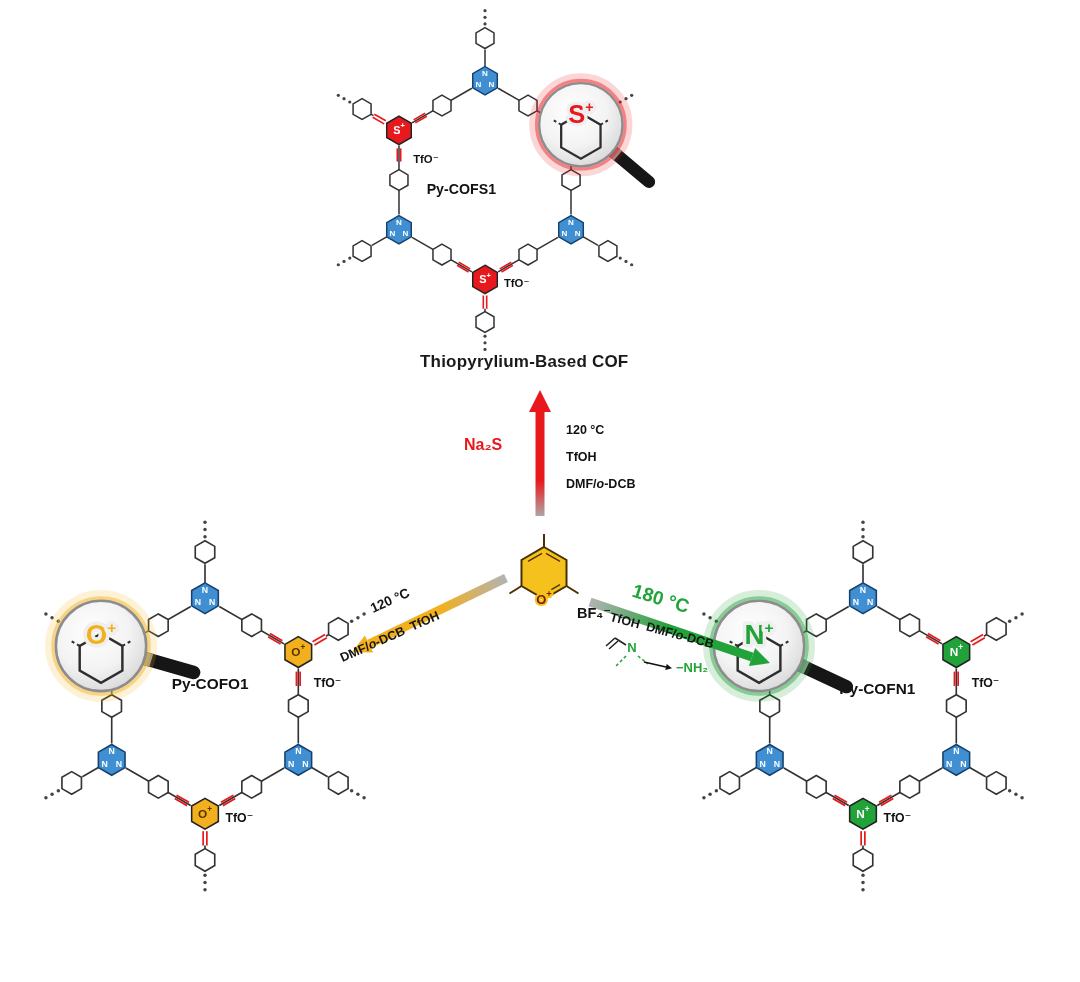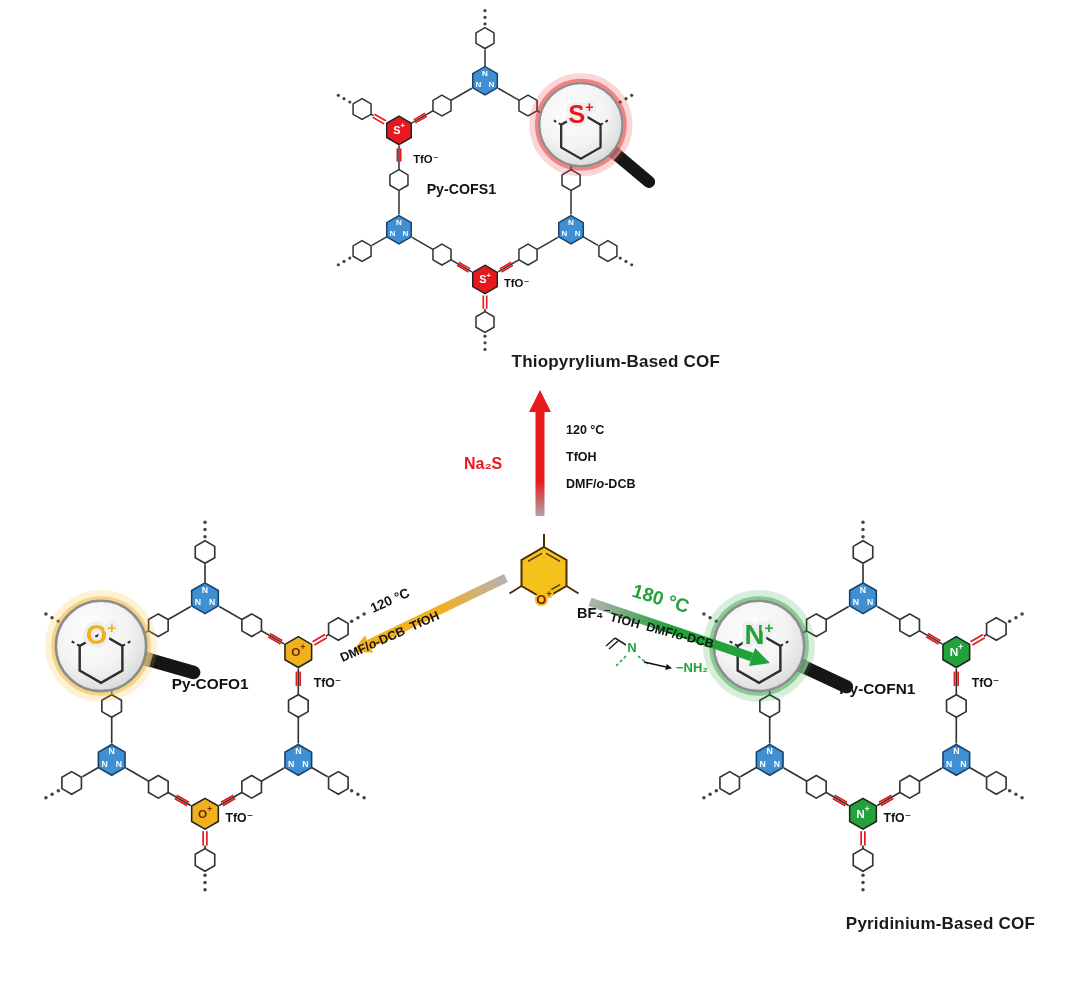--- a/index.html
+++ b/index.html
@@ -1,21 +1,21 @@
 <!DOCTYPE html>
 <html style="--accent_red: #e8191c; --accent_yellow: #f2b01e; --accent_green: #22a33a; --triazine_blue: #3f8fd2; --vinylene_red: #e8191c; --bond_dark: #333333;"><head>
 <meta charset="utf-8">
 <style>
   html,body{margin:0;padding:0;background:#fff;}
   .canvas{position:relative;width:1080px;height:982px;background:#ffffff;overflow:hidden;
           font-family:"Liberation Sans","DejaVu Sans",sans-serif;color:#141414;}
   .abs{position:absolute;}
   .struct{position:absolute;}
   .struct svg{display:block;}
-  .caption{position:absolute;font-weight:bold;font-size:17px;text-align:right;color:#1a1a1a;letter-spacing:.2px;}
+  .caption{position:absolute;font-weight:bold;font-size:17px;text-align:left;color:#1a1a1a;letter-spacing:.2px;}
   .lbl{position:absolute;font-weight:bold;white-space:nowrap;}
   .reagent-red{color:var(--accent_red);}
   .temp-green{color:var(--accent_green);}
   .cond-col{position:absolute;font-weight:bold;font-size:12.5px;line-height:27px;color:#111;}
   .rot{transform-origin:left top;}
   .it{font-style:italic;}
   
   text.tz{font:bold 8.5px "Liberation Sans","DejaVu Sans",sans-serif;fill:#fff;text-anchor:middle;}
   text.cat{font:bold 11.5px "Liberation Sans","DejaVu Sans",sans-serif;text-anchor:middle;}
   text.tfo{font:bold 12px "Liberation Sans","DejaVu Sans",sans-serif;fill:#111;}
@@ -426,29 +426,28 @@
       <line x1="615" y1="638" x2="626" y2="645" stroke="#222" stroke-width="1.5"></line>
       <text class="gsk" x="632" y="652" text-anchor="middle" fill="#22a33a">N</text>
       <line x1="626" y1="656" x2="616" y2="666" stroke="#22a33a" stroke-width="1.5" stroke-dasharray="3,2.5"></line>
       <line x1="638" y1="656" x2="648" y2="664" stroke="#22a33a" stroke-width="1.5" stroke-dasharray="3,2.5"></line>
       <line x1="644" y1="662" x2="666" y2="667" stroke="#111" stroke-width="1.7"></line>
       <polygon points="672,668.3 665.3,669.9 666.7,664.1" fill="#111"></polygon>
       <text class="gsk" x="676" y="672" fill="#22a33a">−NH₂</text>
     </g>
   </svg>
 
-  <div class="lbl reagent-red" style="left:464px;top:455px;font-size:16px;">Na₂S</div>
+  <div class="lbl reagent-red" style="left:464px;top:436px;font-size:16px;">Na₂S</div>
 
   <div class="cond-col" style="left:566px;top:417px;">
     <div>120 °C</div>
     <div>TfOH</div>
     <div><span>DMF/</span><span class="it">o</span><span>-DCB</span></div>
   </div>
 
   <div class="lbl rot" style="left:368px;top:602px;font-size:13.5px;transform:rotate(-24deg);">120 °C</div>
   <div class="lbl rot" style="left:338px;top:652px;font-size:12.5px;transform:rotate(-24deg);"><span>DMF/</span><span class="it">o</span><span>-DCB</span>&nbsp;&nbsp;<span>TfOH</span></div>
 
   <div class="lbl rot temp-green" style="left:636px;top:580px;font-size:19px;transform:rotate(17deg);">180 °C</div>
   <div class="lbl rot" style="left:612px;top:610px;font-size:12.5px;transform:rotate(15deg);"><span>TfOH</span>&nbsp;&nbsp;<span>DMF/</span><span class="it">o</span><span>-DCB</span></div>
 
   <div class="caption" style="left:420px;top:352px;width:300px;">Thiopyrylium-Based COF</div>
-  <div class="caption" style="left:755px;top:914px;width:280px;">Pyridinium-Based  COF</div>
 </div>
 
 </body></html>

